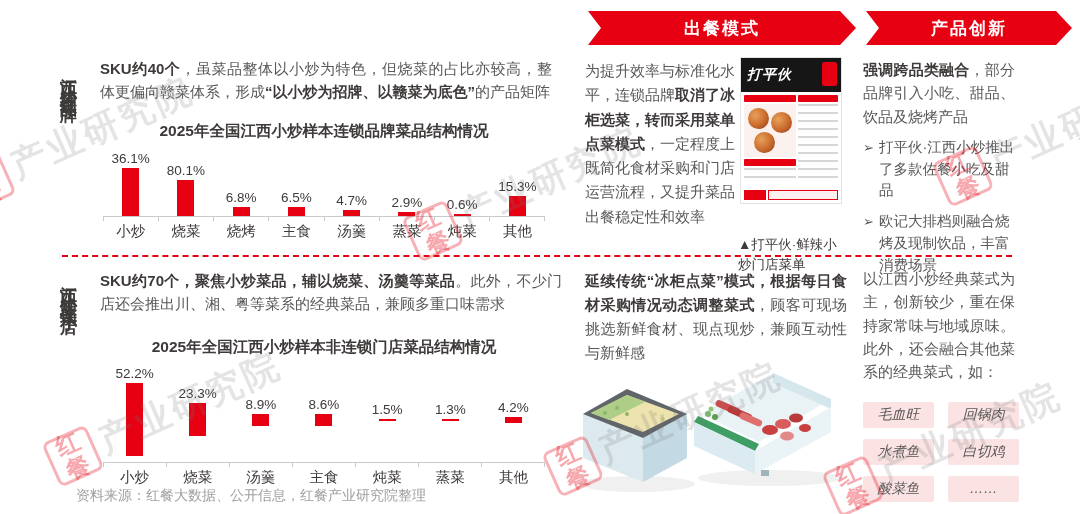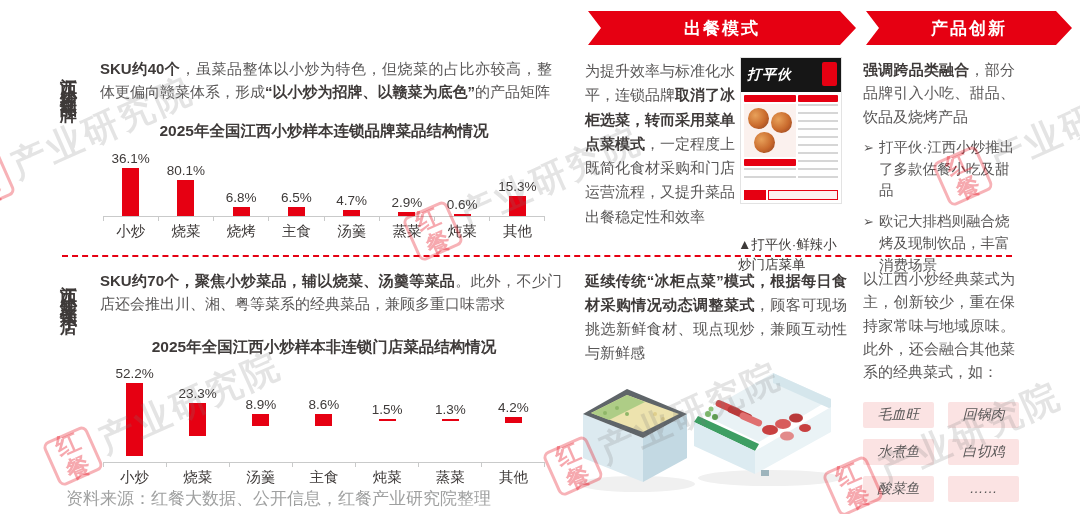--- a/index.html
+++ b/index.html
@@ -64,21 +64,21 @@
   .menu-list{flex:1;display:flex;flex-direction:column;gap:2px;}
   .menu-lines{flex:1;background:repeating-linear-gradient(to bottom,#d6d6d6 0 2px,transparent 2px 8px);}
   .menu-footer{flex:none;height:15px;display:flex;gap:2px;padding:0 3px 3px 3px;align-items:flex-end;}
   .menu-foot-red{width:22px;height:10px;background:var(--accent,#E60012);}
   .menu-foot-box{flex:1;height:10px;border:1px solid var(--accent,#E60012);box-sizing:border-box;background:#FDEFEF;}
   .menu-caption{position:absolute;left:738px;top:207px;width:112px;font-size:13.5px;line-height:1.45;color:var(--text_strong,#3E3A39);margin-top:28px;}
   
   .tags{position:absolute;left:863px;top:402px;width:156px;display:grid;grid-template-columns:1fr 1fr;gap:11px 14px;font-style:italic;}
   .tag{background:var(--tag_bg,#FBE3E3);color:var(--text,#595757);font-size:14px;padding:4px 6px;text-align:center;border-radius:2px;}
   
-  .source{position:absolute;left:66px;top:487px;font-size:17px;color:var(--muted,#9FA0A0);}
+  .source{position:absolute;left:76px;top:487px;font-size:14px;color:var(--muted,#9FA0A0);}
   
   .wm{position:absolute;display:flex;align-items:center;gap:7px;transform:rotate(-24deg);
       pointer-events:none;z-index:6;}
   .wm-logo{flex:none;width:42px;height:42px;border:3px solid rgba(230,0,18,.30);border-radius:7px;
            color:rgba(230,0,18,.34);font-weight:bold;font-size:24px;line-height:1.05;
            display:flex;align-items:center;justify-content:center;text-align:center;}
   .wm-text{color:rgba(120,118,118,.20);font-size:36px;font-weight:bold;letter-spacing:3px;white-space:nowrap;}
   .freezers{position:absolute;left:565px;top:352px;}
 </style>
 </head>

